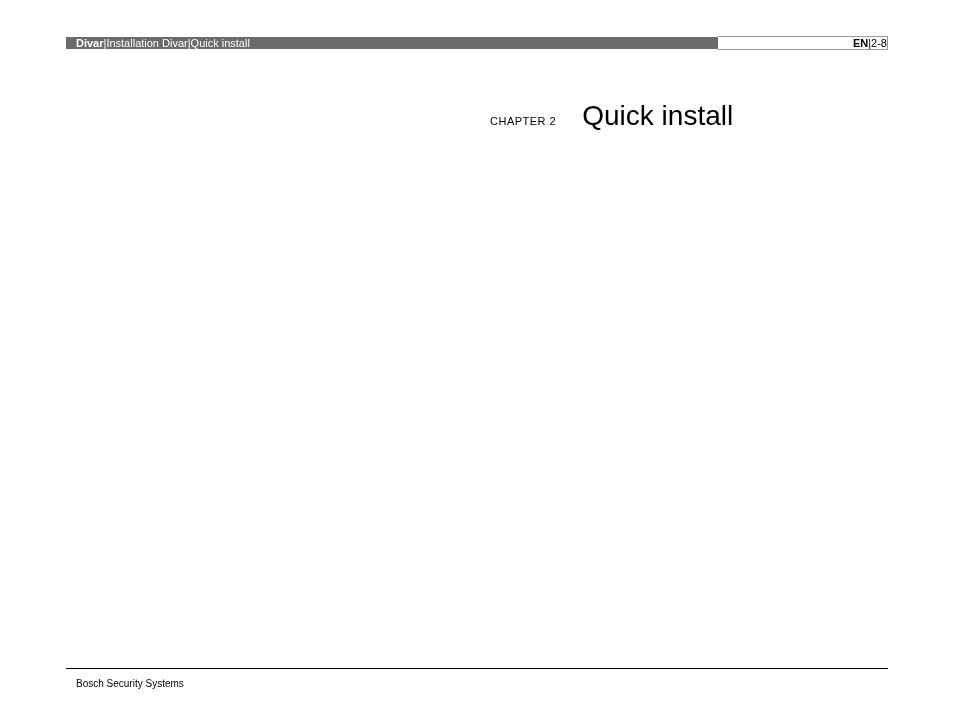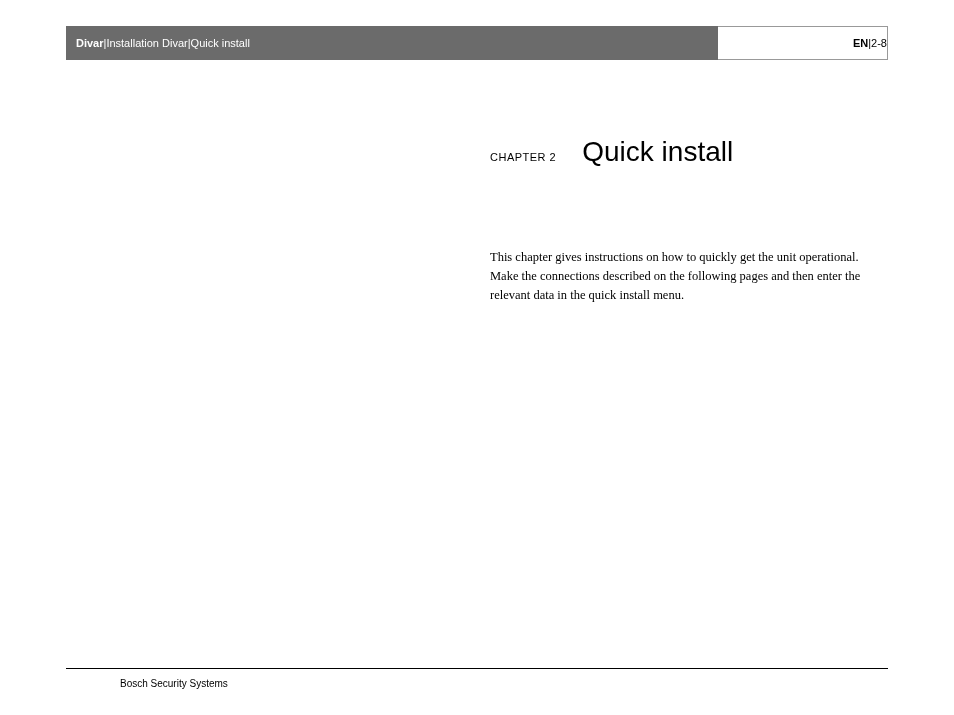--- a/index.html
+++ b/index.html
@@ -15,20 +15,21 @@
       color: #000;
       position: relative;
     }
     .header-bar {
       position: absolute;
       top: 26px;
       left: 66px;
       right: 66px;
       height: 34px;
       display: flex;
+      align-items: center;
     }
     .header-left {
       background: #6b6b6b;
       flex: 1;
       display: flex;
       align-items: center;
       padding-left: 10px;
       font-family: Arial, Helvetica, sans-serif;
       font-size: 11px;
       color: #fff;
@@ -49,21 +50,20 @@
       color: #000;
     }
     .header-right .bold {
       font-weight: bold;
     }
     .content {
       position: absolute;
       top: 100px;
       left: 490px;
       right: 70px;
-      margin-top: 36px;
     }
     .chapter-heading {
       display: flex;
       align-items: baseline;
       gap: 26px;
       margin-bottom: 80px;
     }
     .chapter-label {
       font-family: Arial, Helvetica, sans-serif;
       font-size: 11px;
@@ -90,21 +90,20 @@
       right: 66px;
       border-top: 1px solid #000;
     }
     .footer-text {
       position: absolute;
       bottom: 26px;
       left: 76px;
       font-family: Arial, Helvetica, sans-serif;
       font-size: 10px;
       color: #000;
-      margin-left: 44px;
     }
   </style>
 </head>
 <body>
 
 <div class="header-bar">
   <div class="header-left">
     <span class="bold">Divar</span>
     <span> | </span>
     <span>Installation Divar</span>
@@ -116,17 +115,16 @@
     <span> | </span>
     <span>2-8</span>
   </div>
 </div>
 
 <div class="content">
   <div class="chapter-heading">
     <span class="chapter-label">CHAPTER 2</span>
     <span class="chapter-title">Quick install</span>
   </div>
-  <p class="body-text">This chapter gives instructions on how to quickly get the unit operational. Make the connections described on the following pages and then enter the relevant data in the quick install menu.</p>
 </div>
 
 <div class="footer-line"></div>
 <div class="footer-text">Bosch Security Systems</div>
 
 </body></html>

